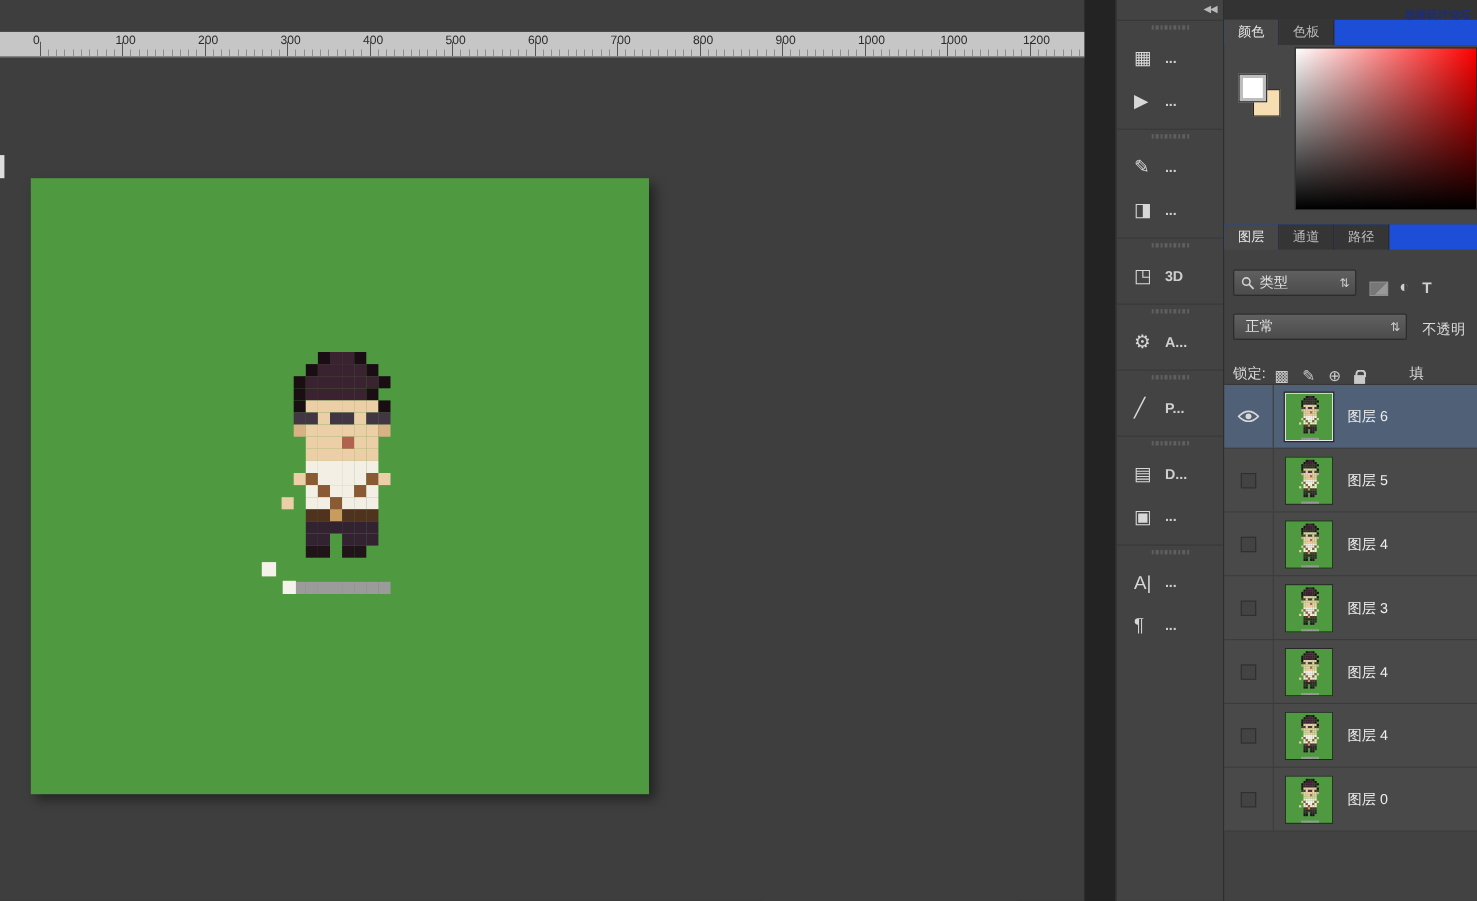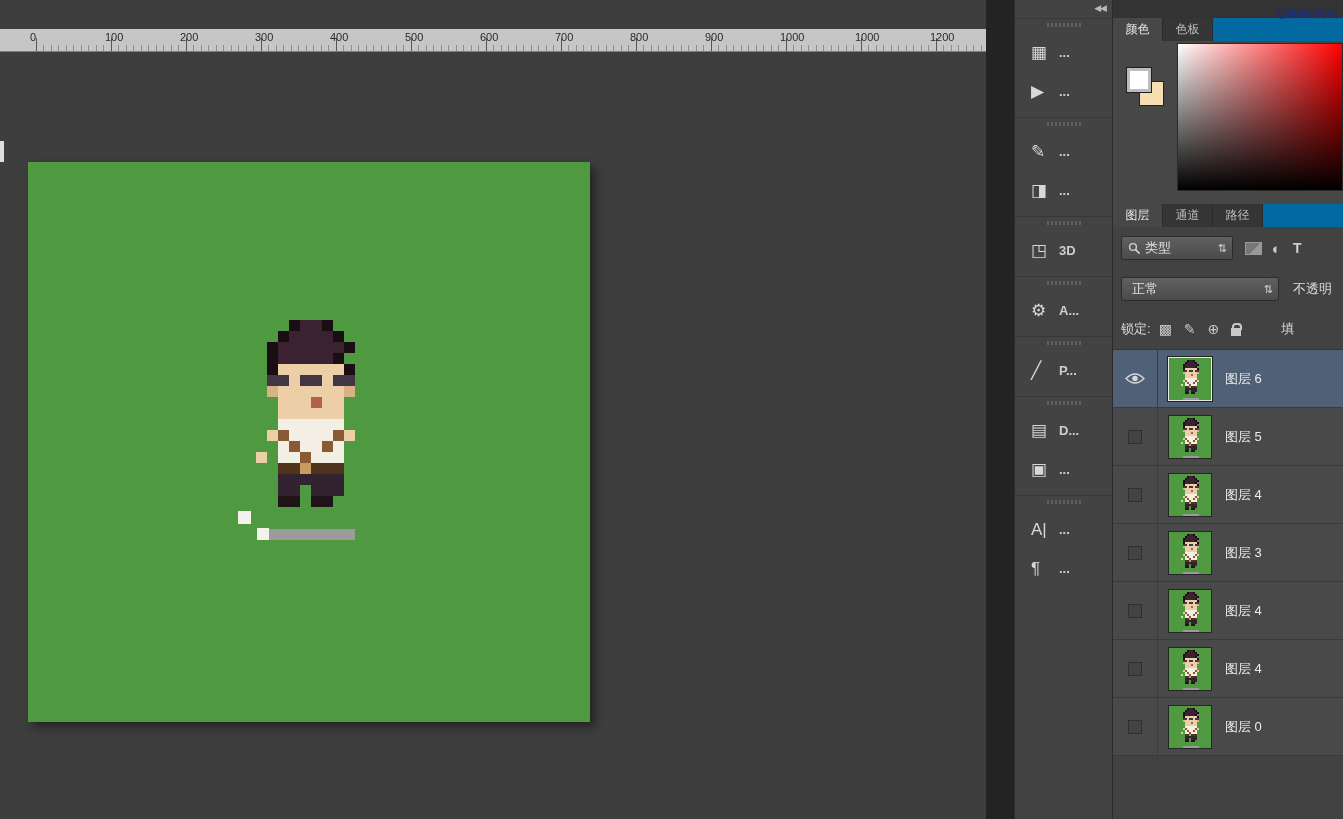--- a/index.html
+++ b/index.html
@@ -58,37 +58,37 @@
           background-size:100% 2px; background-repeat:repeat-y; }
   .tool-row { display:flex; align-items:center; height:39px; padding-left:16px; cursor:pointer; }
   .tool-ic { width:28px; font-size:17px; color:#d8d8d8; text-align:left; }
   .tool-lb { font-size:13px; color:#cfcfcf; font-weight:bold; }
 
   
   .side-panel { position:absolute; left:1113px; top:0; width:230px; height:819px; background:#3e3e3e; }
   .panel-head { height:18px; background:#333; text-align:right; padding:3px 6px 0 0; }
   .watermark { font-size:10px; color:#1d2d7d; font-weight:bold; }
 
-  .ptabs { display:flex; height:23px; background:#0369a1; }
+  .ptabs { display:flex; height:23px; background:#1d4ed8; }
   .ptab { min-width:50px; padding:0 10px; height:23px; line-height:23px; text-align:center;
           font-size:12px; color:#bdbdbd; background:#353535; border-right:1px solid #2b2b2b; cursor:pointer; }
   .ptab.active { background:#474747; color:#e8e8e8; }
 
   .color-body { position:relative; height:163px; background:#474747; }
   .swatch-back { position:absolute; left:26px; top:40px; width:25px; height:25px; background:#f7ddb2; border:1px solid #222; }
   .swatch-front { position:absolute; left:13px; top:26px; width:26px; height:26px; background:#fff;
                   border:1px solid #1f1f1f; box-shadow:inset 0 0 0 3px #bdbdbd; cursor:pointer; }
   .sat-box {
     position:absolute; left:64px; top:2px; right:0; height:148px; cursor:crosshair;
     background-image:linear-gradient(to top,#000,rgba(0,0,0,0)),linear-gradient(to right,#fff,#f00);
     border:1px solid #2a2a2a;
   }
 
   .layers-sec { position:absolute; left:0; top:204px; width:230px; bottom:0; background:#424242; }
-  .row-pad { display:flex; align-items:center; padding:0 0 0 8px; }
+  .row-pad { display:flex; align-items:flex-end; padding:0 0 0 8px; }
   .filter-row { height:42px; }
   .blend-row { height:40px; }
   .uni-row { height:40px; }
   .lock-row { height:40px; }
 
   .dropdown {
     display:flex; align-items:center; height:24px; padding:0 5px 0 6px;
     background:linear-gradient(#606060,#4b4b4b); border:1px solid #2b2b2b; border-radius:2px;
     color:#e0e0e0; font-size:13px; cursor:pointer;
   }

